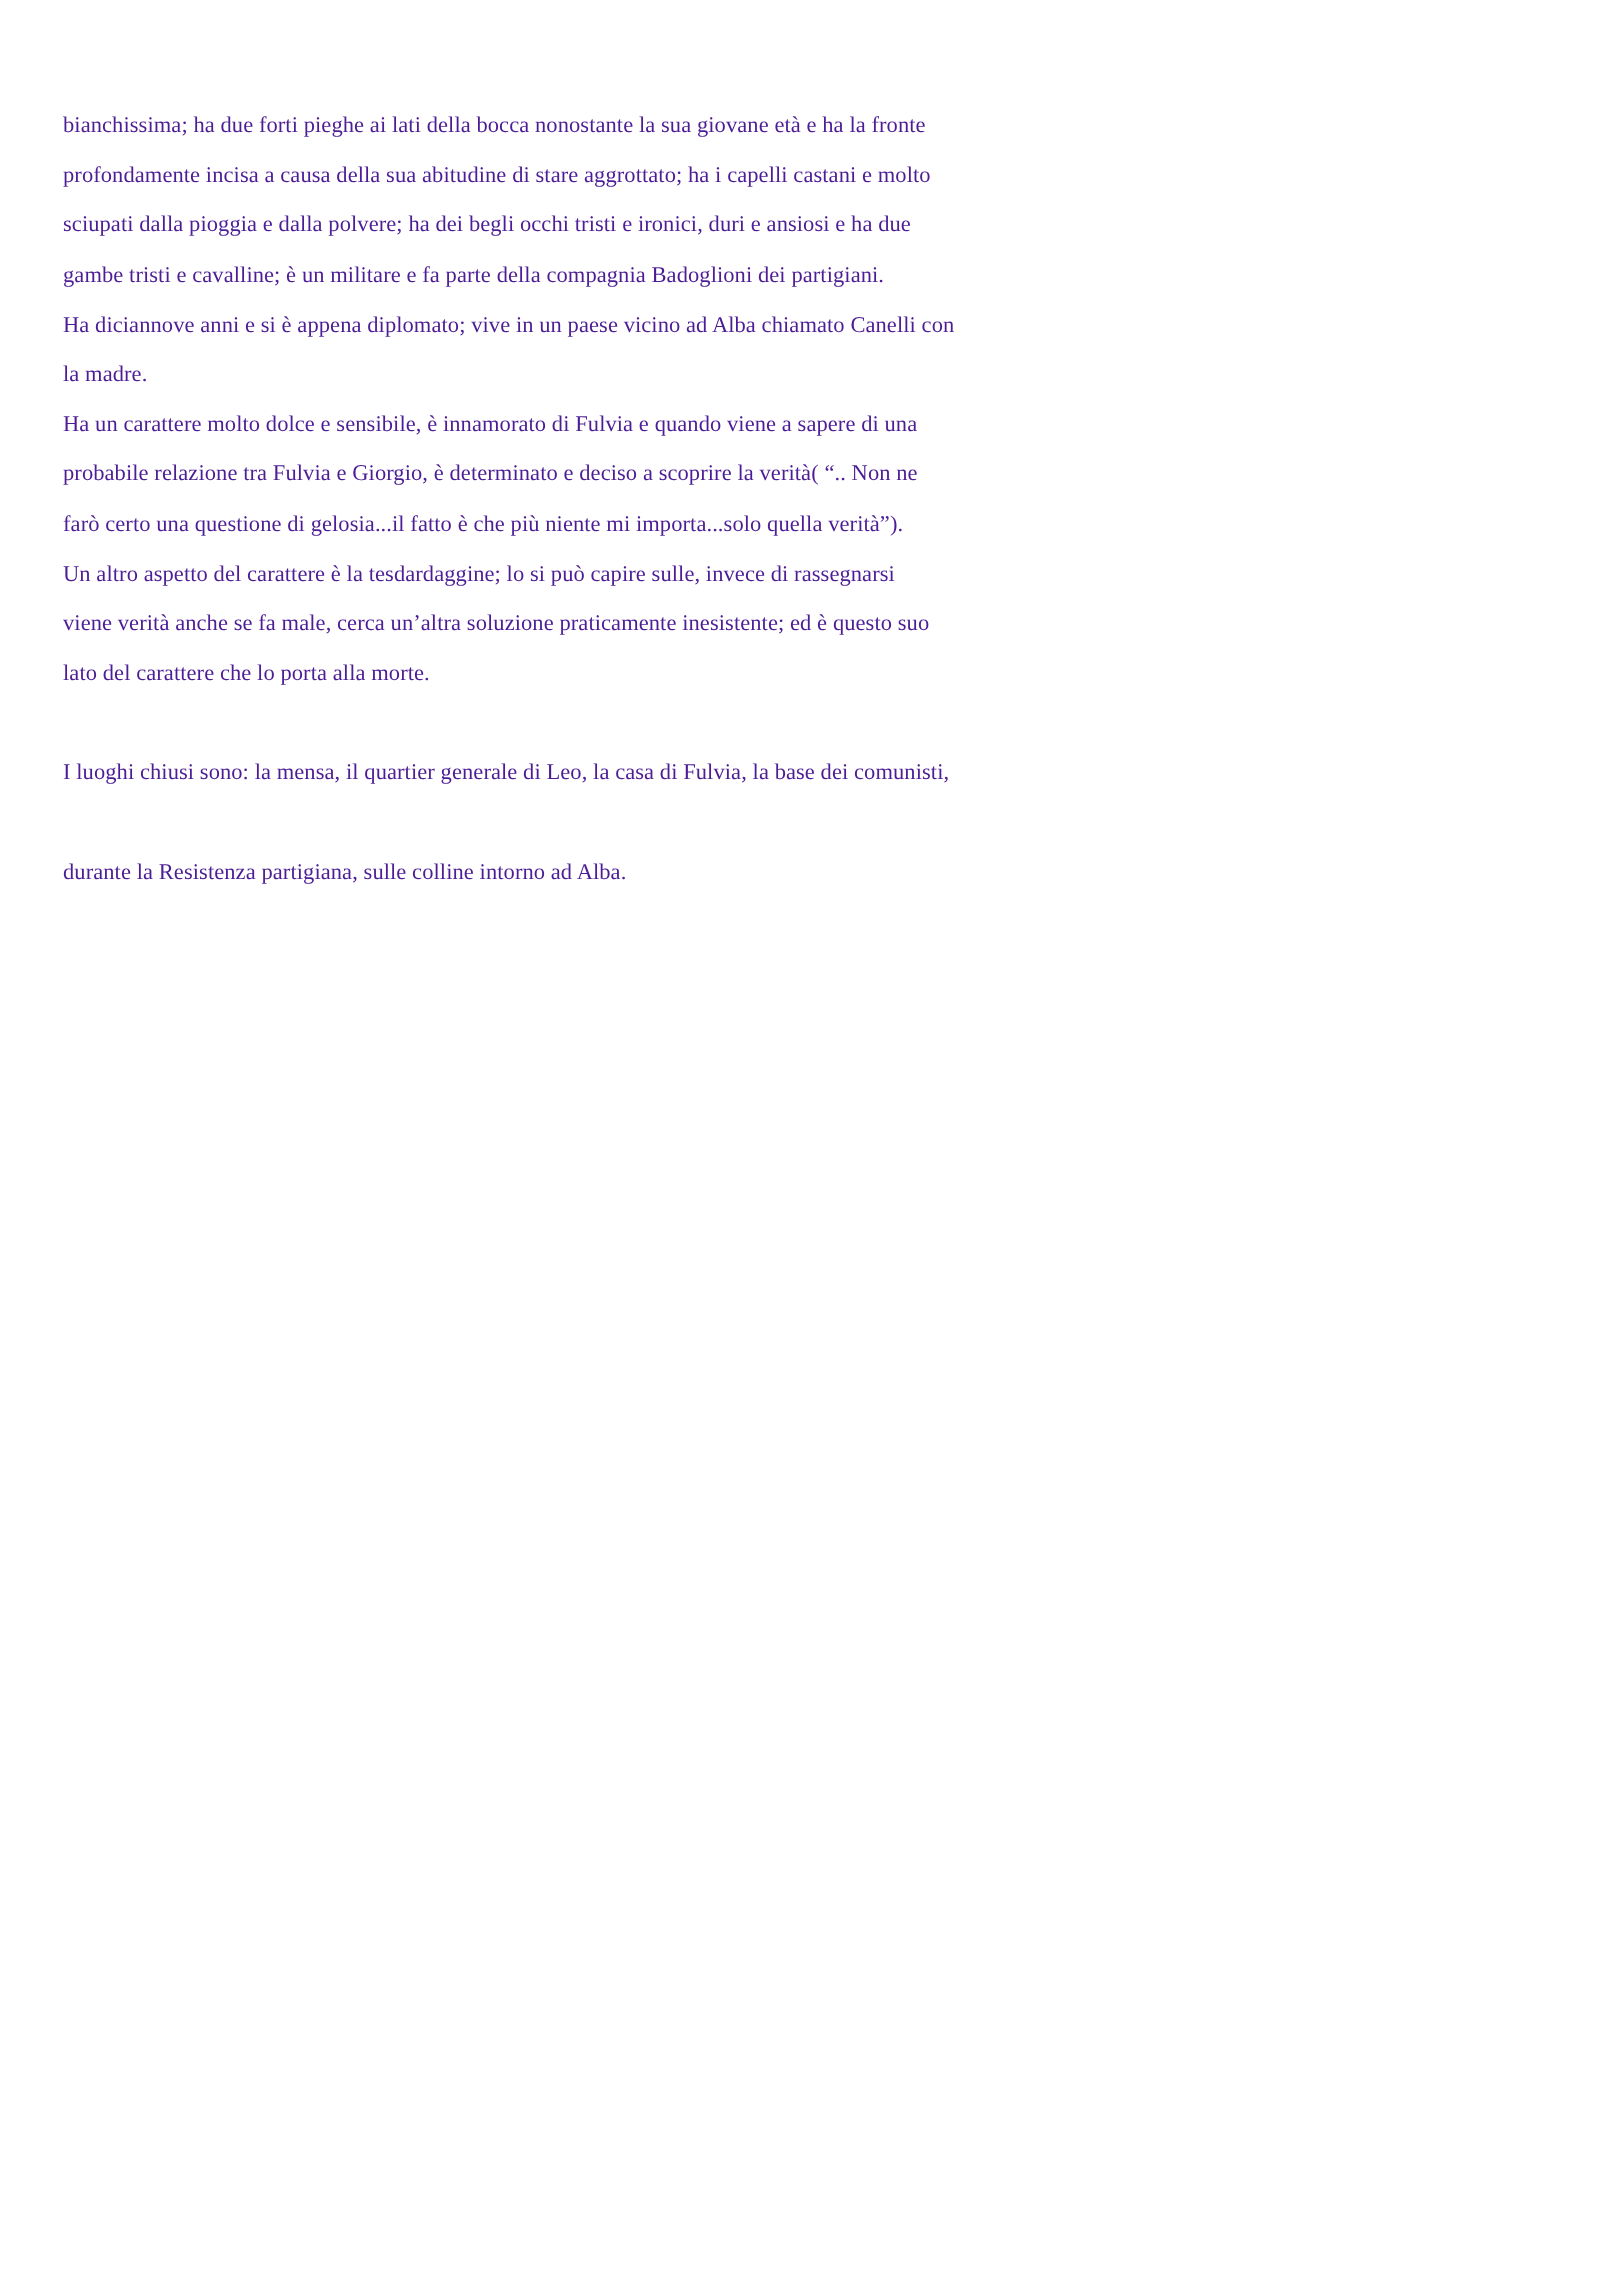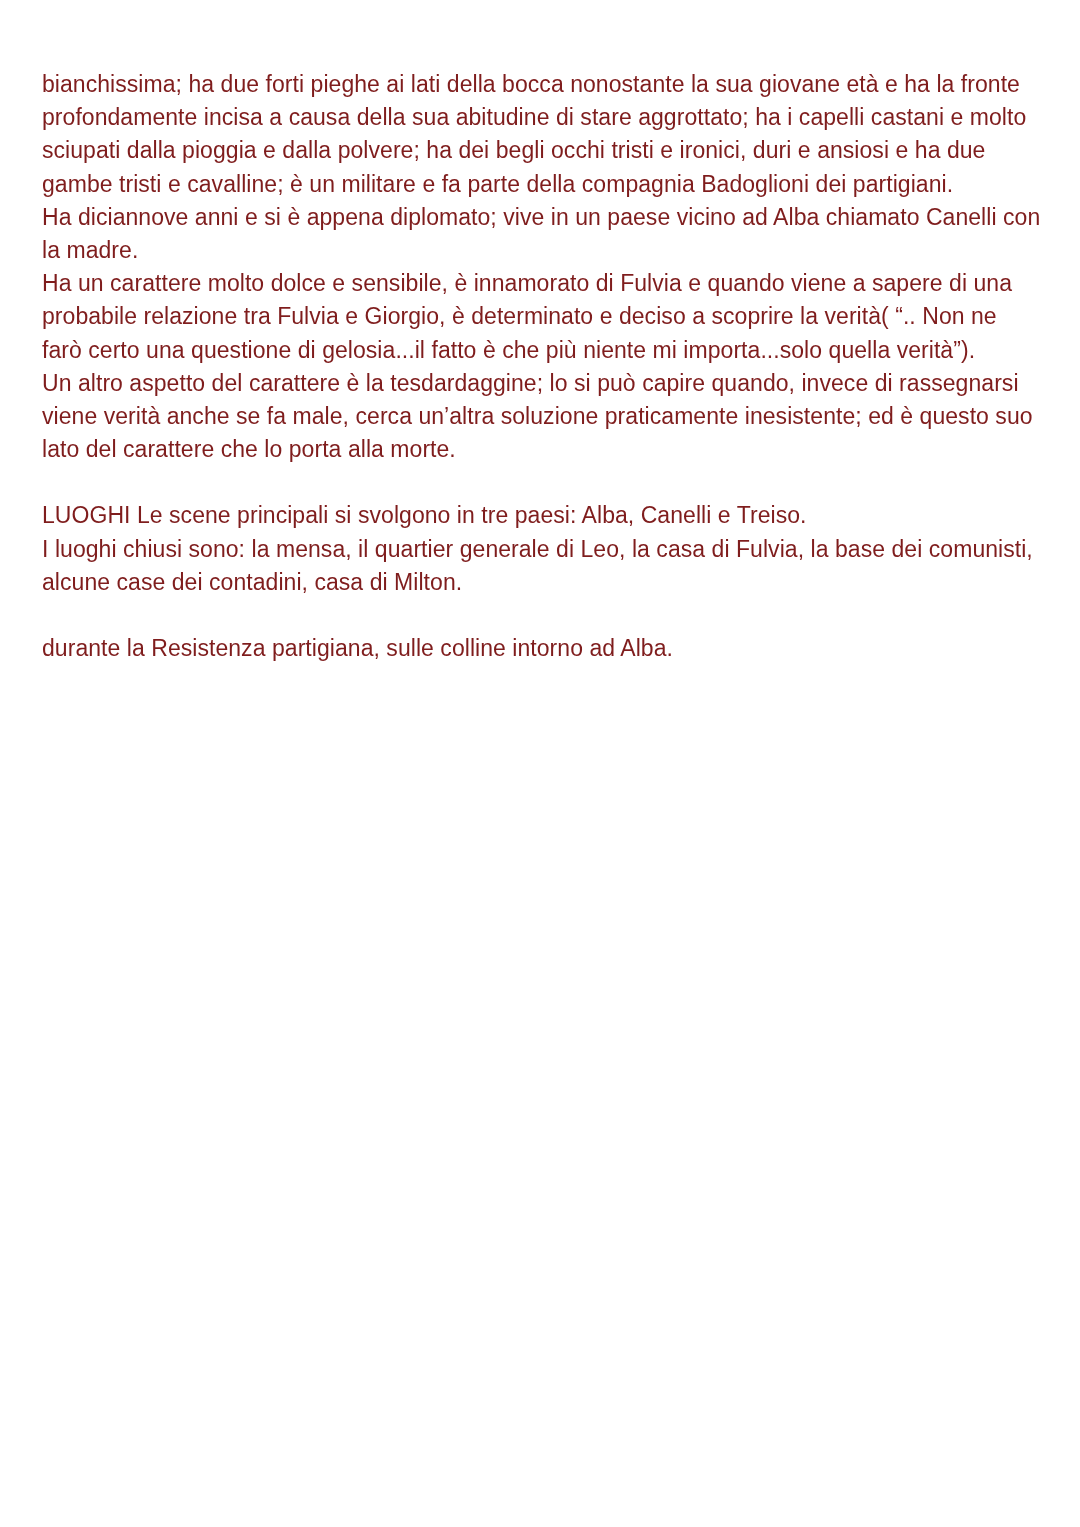--- a/index.html
+++ b/index.html
@@ -11,24 +11,24 @@
       width: 1080px;
       height: 1527px;
       overflow: hidden;
       position: relative;
     }
     .doc {
       position: absolute;
       left: 42px;
       top: 68px;
       width: 1000px;
-      font-family: Liberation Sans, sans-serif;
-      font-size: 23px;
+      font-family: Liberation Serif, serif;
+      font-size: 15px;
       line-height: 33.2px;
-      color: #7f1d1d;
+      color: #4c1d95;
       letter-spacing: 0.05px;
     }
     .line {
       white-space: nowrap;
       height: 33.2px;
     }
     .gap {
       height: 33.2px;
     }
   </style>
@@ -49,31 +49,29 @@
     <div class="line">la madre.</div>
   </div>
 
   <div>
     <div class="line">Ha un carattere molto dolce e sensibile, è innamorato di Fulvia e quando viene a sapere di una</div>
     <div class="line">probabile relazione tra Fulvia e Giorgio, è determinato e deciso a scoprire la verità( “.. Non ne</div>
     <div class="line">farò certo una questione di gelosia...il fatto è che più niente mi importa...solo quella verità”).</div>
   </div>
 
   <div>
-    <div class="line">Un altro aspetto del carattere è la tesdardaggine; lo si può capire quando, invece di rassegnarsi</div>
+    <div class="line">Un altro aspetto del carattere è la tesdardaggine; lo si può capire sulle, invece di rassegnarsi</div>
     <div class="line">viene verità anche se fa male, cerca un’altra soluzione praticamente inesistente; ed è questo suo</div>
     <div class="line">lato del carattere che lo porta alla morte.</div>
   </div>
 
   <div class="gap"></div>
 
   <div>
-    <div class="line">LUOGHI Le scene principali si svolgono in tre paesi: Alba, Canelli e Treiso.</div>
     <div class="line">I luoghi chiusi sono: la mensa, il quartier generale di Leo, la casa di Fulvia, la base dei comunisti,</div>
-    <div class="line">alcune case dei contadini, casa di Milton.</div>
   </div>
 
   <div class="gap"></div>
 
   <div>
     <div class="line">durante la Resistenza partigiana, sulle colline intorno ad Alba.</div>
   </div>
 
   <div class="gap"></div>
 

